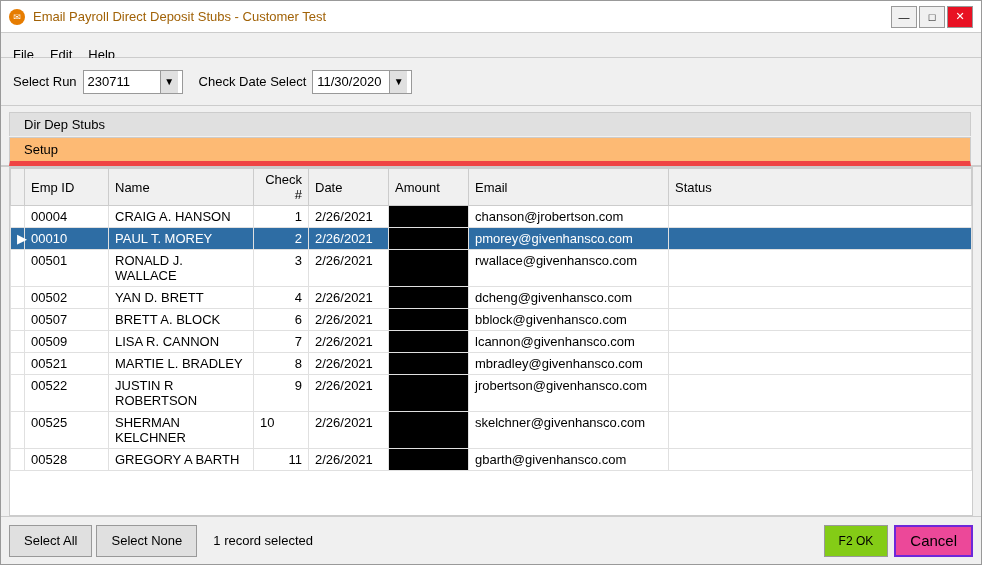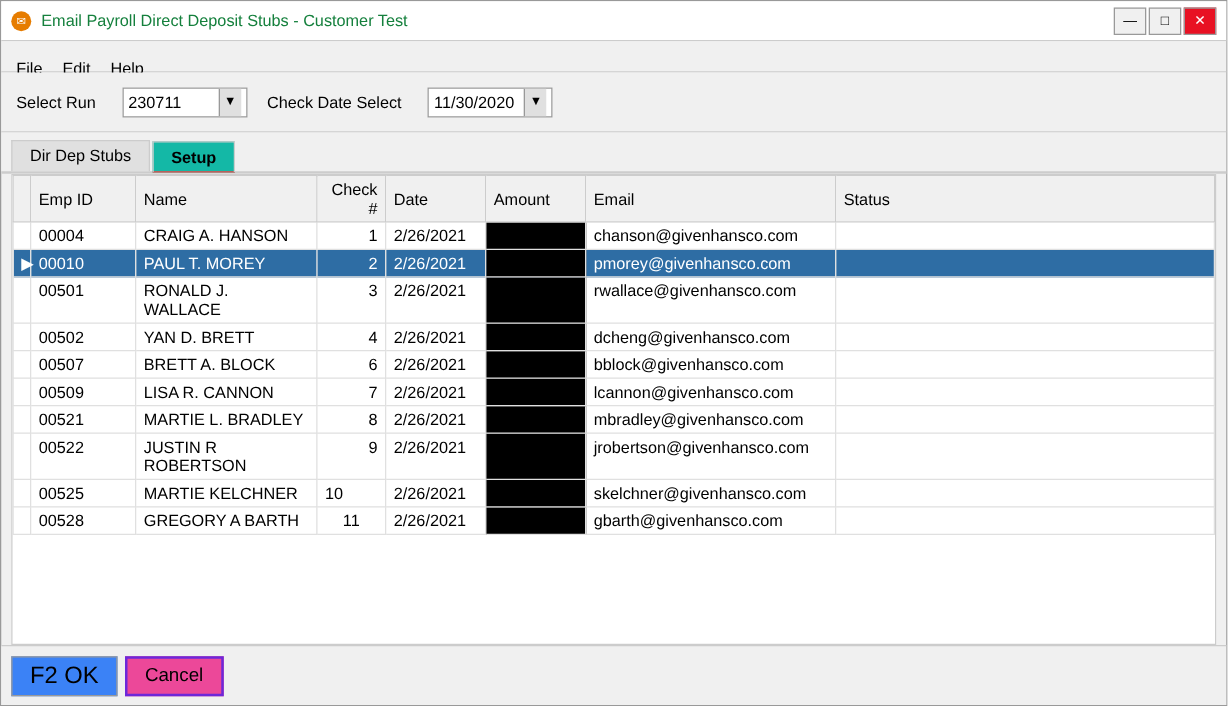--- a/index.html
+++ b/index.html
@@ -36,21 +36,21 @@
     .title-bar-icon {
       width: 16px;
       height: 16px;
       background: #e67c00;
       border-radius: 50%;
       display: flex; align-items: center; justify-content: center;
       font-size: 9px; color: white;
     }
     .title-bar-title {
       font-size: 13px;
-      color: #15803d;
+      color: #a16207;
     }
     .title-bar-controls {
       display: flex;
       gap: 2px;
     }
     .title-btn {
       width: 26px;
       height: 22px;
       background: #f0f0f0;
       border: 1px solid #999;
@@ -76,21 +76,21 @@
       padding: 8px 12px;
       display: flex;
       align-items: center;
       gap: 16px;
       border-bottom: 1px solid #ccc;
       height: 48px;
     }
     .toolbar-group {
       display: flex;
       align-items: center;
-      gap: 21px;
+      gap: 6px;
     }
     .toolbar-label {
       font-size: 13px;
       color: #000;
     }
     .toolbar-select {
       display: flex;
       align-items: center;
       border: 1px solid #999;
       background: white;
@@ -111,34 +111,35 @@
       background: #e0e0e0;
       border-left: 1px solid #999;
       display: flex; align-items: center; justify-content: center;
       font-size: 10px;
     }
     .tabs {
       display: flex;
       padding: 6px 8px 0 8px;
       background: #f0f0f0;
       border-bottom: 2px solid #ccc;
+      flex-direction: column;
     }
     .tab {
       padding: 4px 14px;
       border: 1px solid #ccc;
       border-bottom: none;
       background: #e0e0e0;
       cursor: pointer;
       font-size: 13px;
       margin-right: 2px;
     }
     .tab.active {
-      background: #14b8a6;
-      font-weight: bold;
-      border-bottom: 1px solid #ef4444;
+      background: #fdba74;
+      font-weight: normal;
+      border-bottom: 5px solid #ef4444;
       position: relative;
       bottom: -1px;
     }
     .table-container {
       flex: 1;
       overflow: hidden;
       background: white;
       border: 1px solid #ccc;
       margin: 0 8px;
       position: relative;
@@ -201,23 +202,23 @@
       font-size: 13px;
       margin-left: 12px;
     }
     .footer-right {
       display: flex;
       gap: 6px;
     }
     .ok-btn {
       padding: 4px 14px;
       border: 1px solid #999;
-      background: #3b82f6;
-      cursor: pointer;
-      font-size: 19px;
+      background: #84cc16;
+      cursor: pointer;
+      font-size: 12px;
       height: 32px;
     }
     .cancel-btn {
       padding: 4px 14px;
       border: 2px solid #6d28d9;
       background: #ec4899;
       cursor: pointer;
       font-size: 15px;
       height: 32px;
     }
@@ -287,21 +288,21 @@
           </tr>
         </thead>
         <tbody id="table-body">
         <tr>
               <td style="width: 14px; text-align: center;"></td>
               <td>00004</td>
               <td>CRAIG A. HANSON</td>
               <td style="text-align: right;">1</td>
               <td>2/26/2021</td>
               <td style="background: rgb(0, 0, 0);"></td>
-              <td>chanson@givenhansco.com</td>
+              <td>chanson@jrobertson.com</td>
               <td></td>
             </tr>
             <tr class="selected">
               <td style="width: 14px; text-align: center;">▶</td>
               <td>00010</td>
               <td>PAUL T. MOREY</td>
               <td style="text-align: right;">2</td>
               <td>2/26/2021</td>
               <td style="background: rgb(0, 0, 0);"></td>
               <td>pmorey@givenhansco.com</td>
@@ -363,41 +364,46 @@
               <td>JUSTIN R ROBERTSON</td>
               <td style="text-align: right;">9</td>
               <td>2/26/2021</td>
               <td style="background: rgb(0, 0, 0);"></td>
               <td>jrobertson@givenhansco.com</td>
               <td></td>
             </tr>
             <tr>
               <td style="width: 14px; text-align: center;"></td>
               <td>00525</td>
-              <td>MARTIE KELCHNER</td>
+              <td>SHERMAN KELCHNER</td>
               <td style="text-align: left;">10</td>
               <td>2/26/2021</td>
               <td style="background: rgb(0, 0, 0);"></td>
               <td>skelchner@givenhansco.com</td>
               <td></td>
             </tr>
             <tr>
               <td style="width: 14px; text-align: center;"></td>
               <td>00528</td>
               <td>GREGORY A BARTH</td>
-              <td style="text-align: center; margin-top: 14px;">11</td>
+              <td style="text-align: right; margin-top: 14px;">11</td>
               <td>2/26/2021</td>
               <td style="background: rgb(0, 0, 0);"></td>
               <td>gbarth@givenhansco.com</td>
               <td></td>
             </tr>
           </tbody>
       </table>
     </div>
   </div>
 
   <div class="footer">
+    <div class="footer-left">
+      <button class="footer-btn">Select All</button>
+      <button class="footer-btn">Select None</button>
+      <span class="footer-status">1 record selected</span>
+    </div>
     <div class="footer-right">
       <button class="ok-btn">F2 OK</button>
       <button class="cancel-btn">Cancel</button>
     </div>
   </div>
 </div>
 
 </body></html>

